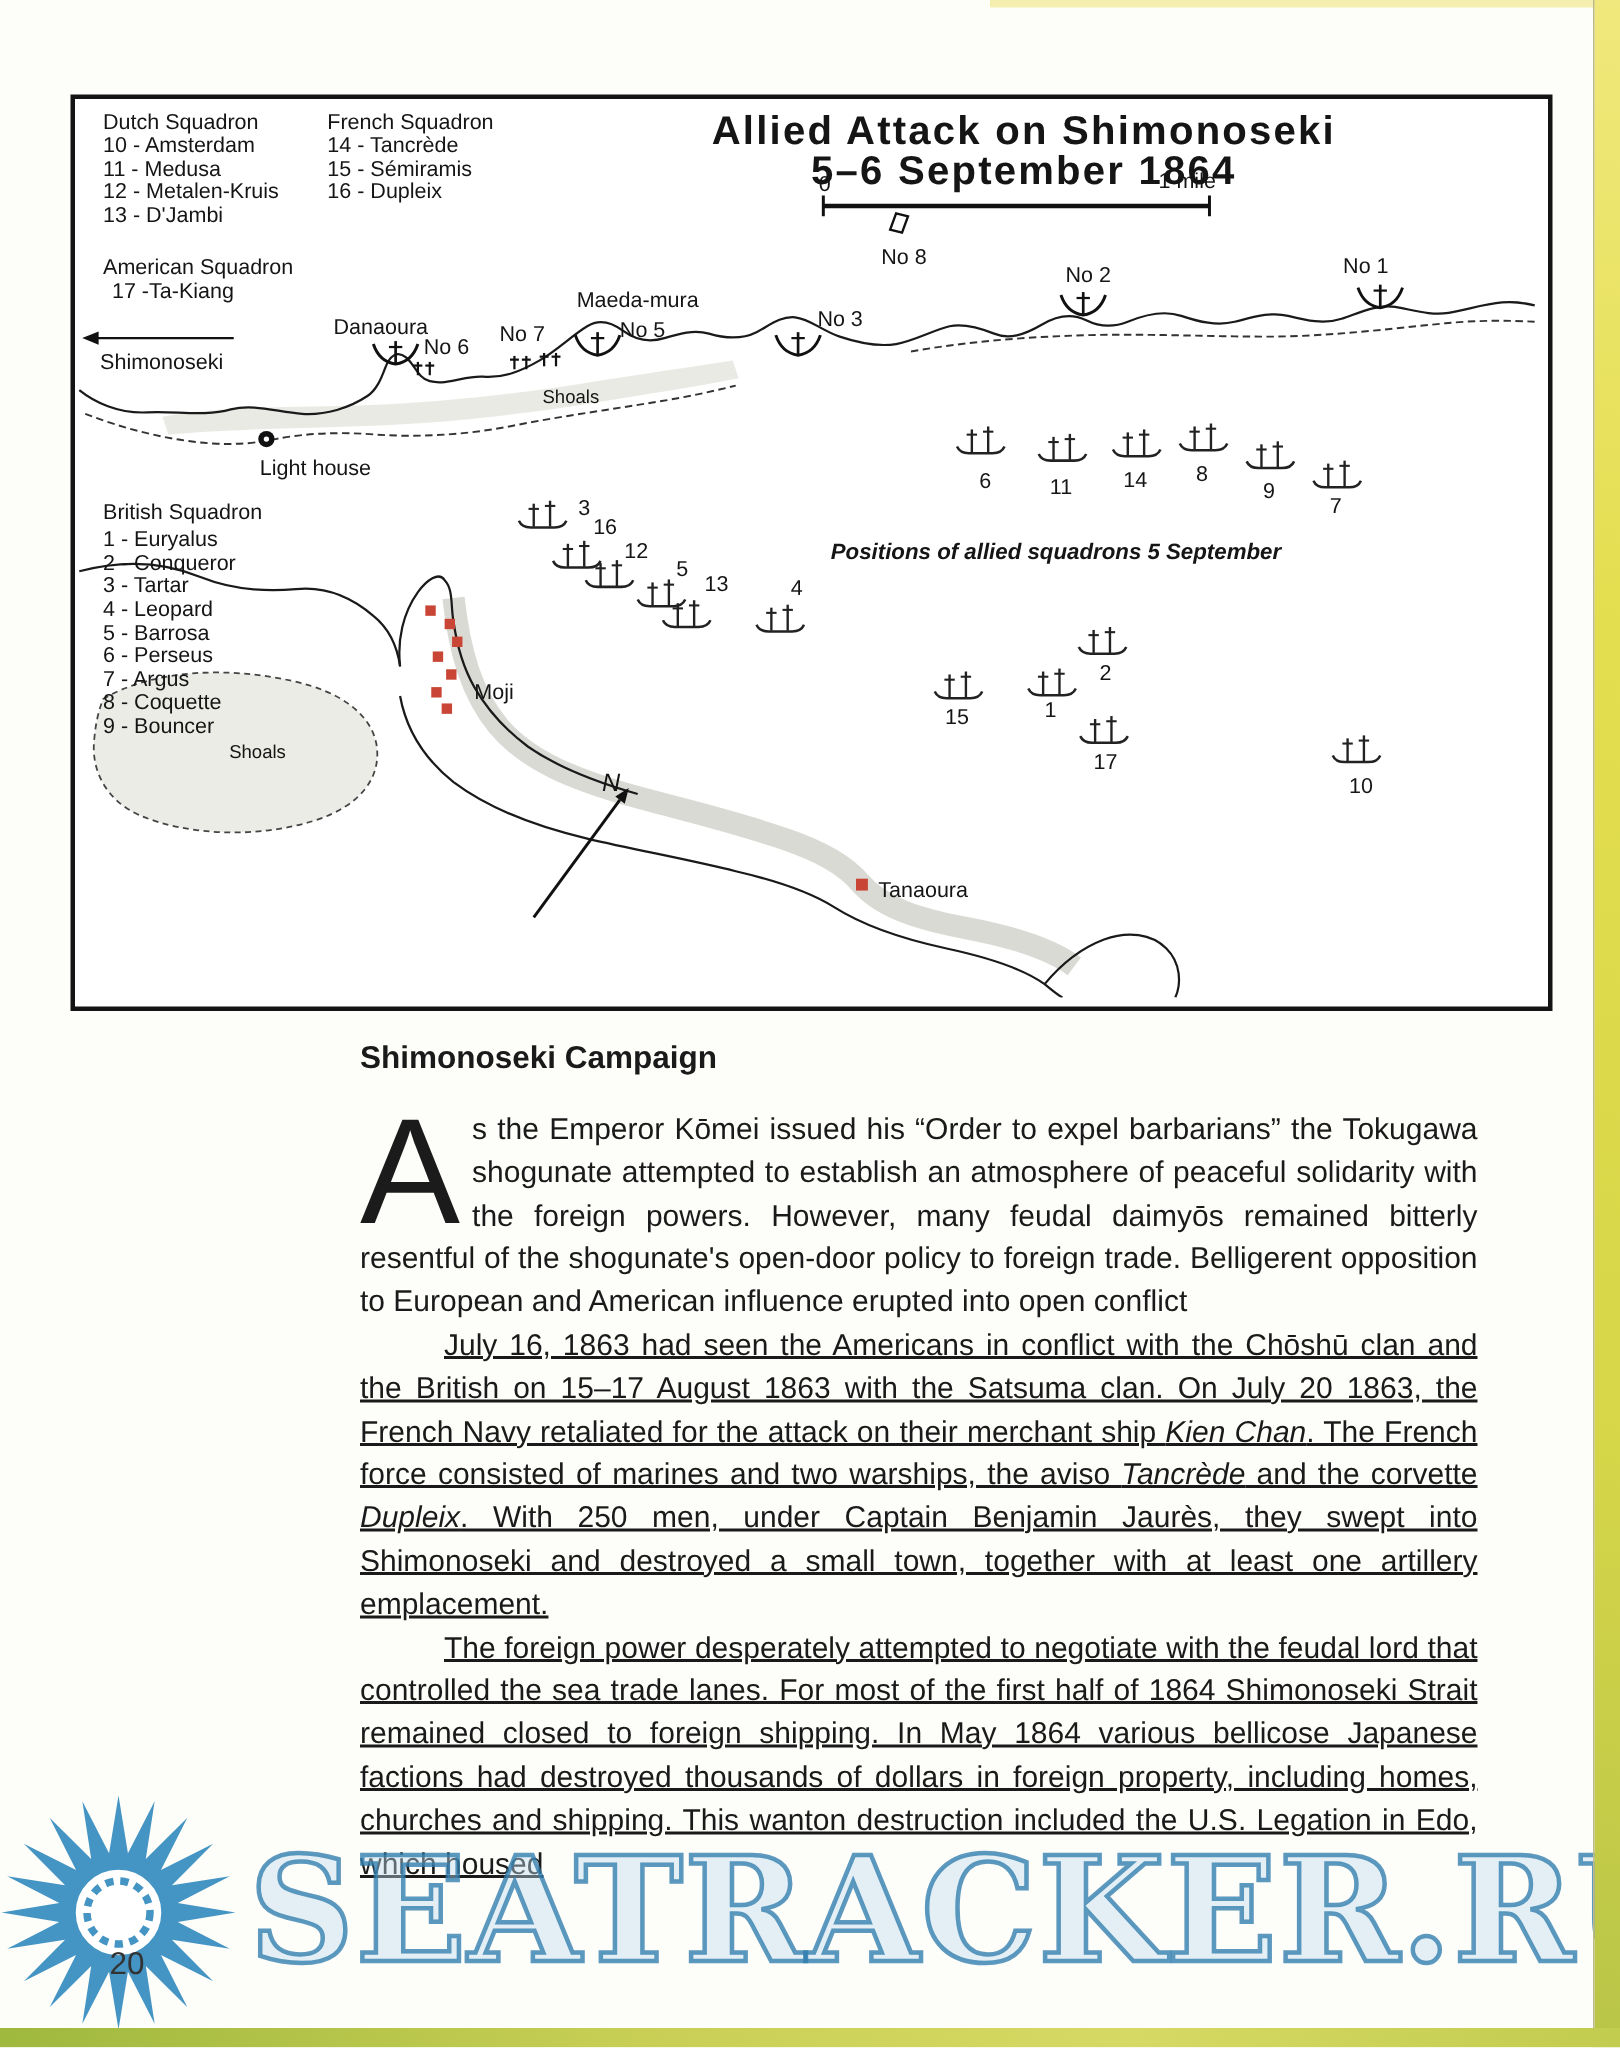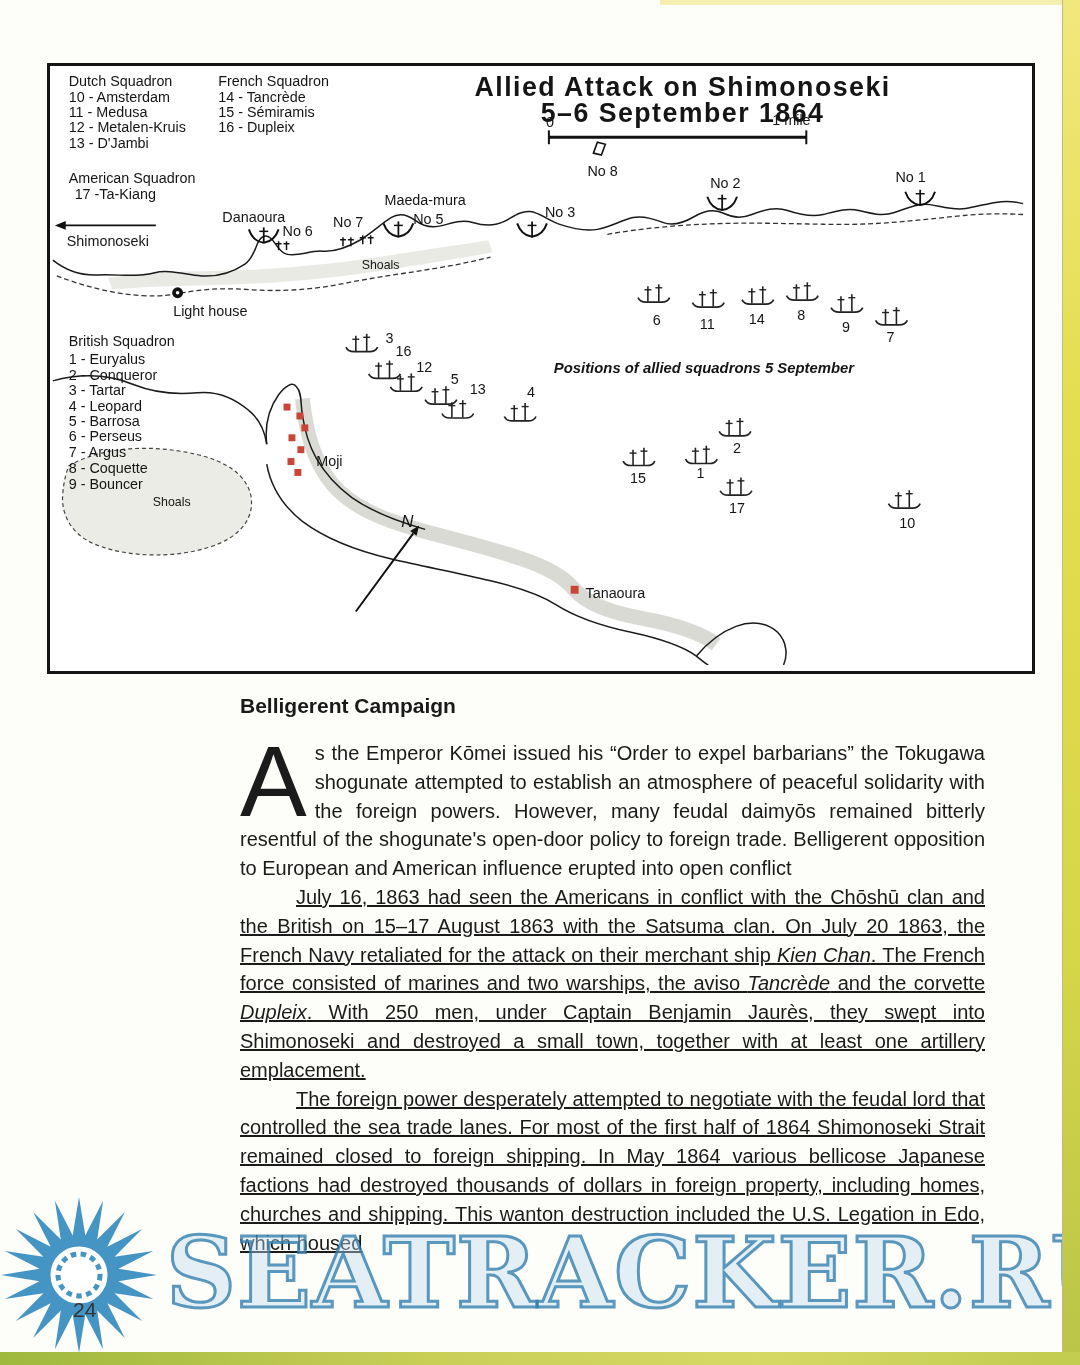--- a/index.html
+++ b/index.html
@@ -276,32 +276,32 @@
 
       <g stroke="#111">
         <line x1="306" y1="551" x2="364" y2="472" stroke-width="2"></line>
         <polygon points="370,464 367.3,474.5 360.9,469.7" fill="#111" stroke="none"></polygon>
       </g>
       <text class="nlet" x="352" y="466">N</text>
     </svg>
   </div>
 
   <div class="article">
-    <h2>Belligerent Campaign</h2>
+    <h2>Shimonoseki Campaign</h2>
     <p class="body-p"><span class="dropcap">A</span><span>s the Emperor Kōmei issued his “Order to expel barbarians” the Tokugawa shogunate attempted to establish an atmosphere of peaceful solidarity with the foreign powers. However, many feudal daimyōs remained bitterly resentful of the shogunate's open-door policy to foreign trade. Belligerent opposition to European and American influence erupted into open conflict</span></p>
     <p class="body-p indent"><span>July 16, 1863 had seen the Americans in conflict with the Chōshū clan and the British on 15–17 August 1863 with the Satsuma clan. On July 20 1863, the French Navy retaliated for the attack on their merchant ship </span><i>Kien Chan</i><span>. The French force consisted of marines and two warships, the aviso </span><i>Tancrède</i><span> and the corvette </span><i>Dupleix</i><span>. With 250 men, under Captain Benjamin Jaurès, they swept into Shimonoseki and destroyed a small town, together with at least one artillery emplacement.</span></p>
     <p class="body-p indent">The foreign power desperately attempted to negotiate with the feudal lord that controlled the sea trade lanes.  For most of the first half of 1864 Shimonoseki Strait remained closed to foreign shipping. In May 1864 various bellicose Japanese factions had destroyed thousands of dollars in foreign property, including homes, churches and shipping. This wanton destruction included the U.S. Legation in Edo, which housed</p>
   </div>
 
   <div class="sun">
     <svg width="175" height="175" viewBox="-87 -87 175 175">
       <polygon fill="#4494c4" points="78,0 39.5,6.3 74.2,24.1 35.6,18.2 63.1,45.9 28.3,28.3 45.9,63.1 18.2,35.6 24.1,74.2 6.3,39.5 0,78 -6.3,39.5 -24.1,74.2 -18.2,35.6 -45.9,63.1 -28.3,28.3 -63.1,45.9 -35.6,18.2 -74.2,24.1 -39.5,6.3 -78,0 -39.5,-6.3 -74.2,-24.1 -35.6,-18.2 -63.1,-45.9 -28.3,-28.3 -45.9,-63.1 -18.2,-35.6 -24.1,-74.2 -6.3,-39.5 0,-78 6.3,-39.5 24.1,-74.2 18.2,-35.6 45.9,-63.1 28.3,-28.3 63.1,-45.9 35.6,-18.2 74.2,-24.1 39.5,-6.3"></polygon>
       <circle r="30" fill="#ffffff" stroke="#4494c4" stroke-width="3"></circle>
       <circle r="21" fill="none" stroke="#4494c4" stroke-width="5" stroke-dasharray="5.5 4.5"></circle>
     </svg>
   </div>
-  <div class="page-number">24</div>
+  <div class="page-number">20</div>
   <div class="watermark">SEATRACKER.RU</div>
 
   <div class="edge-top"></div>
   <div class="edge-right"></div>
   <div class="edge-bottom"></div>
 </div>
 
 </body></html>

